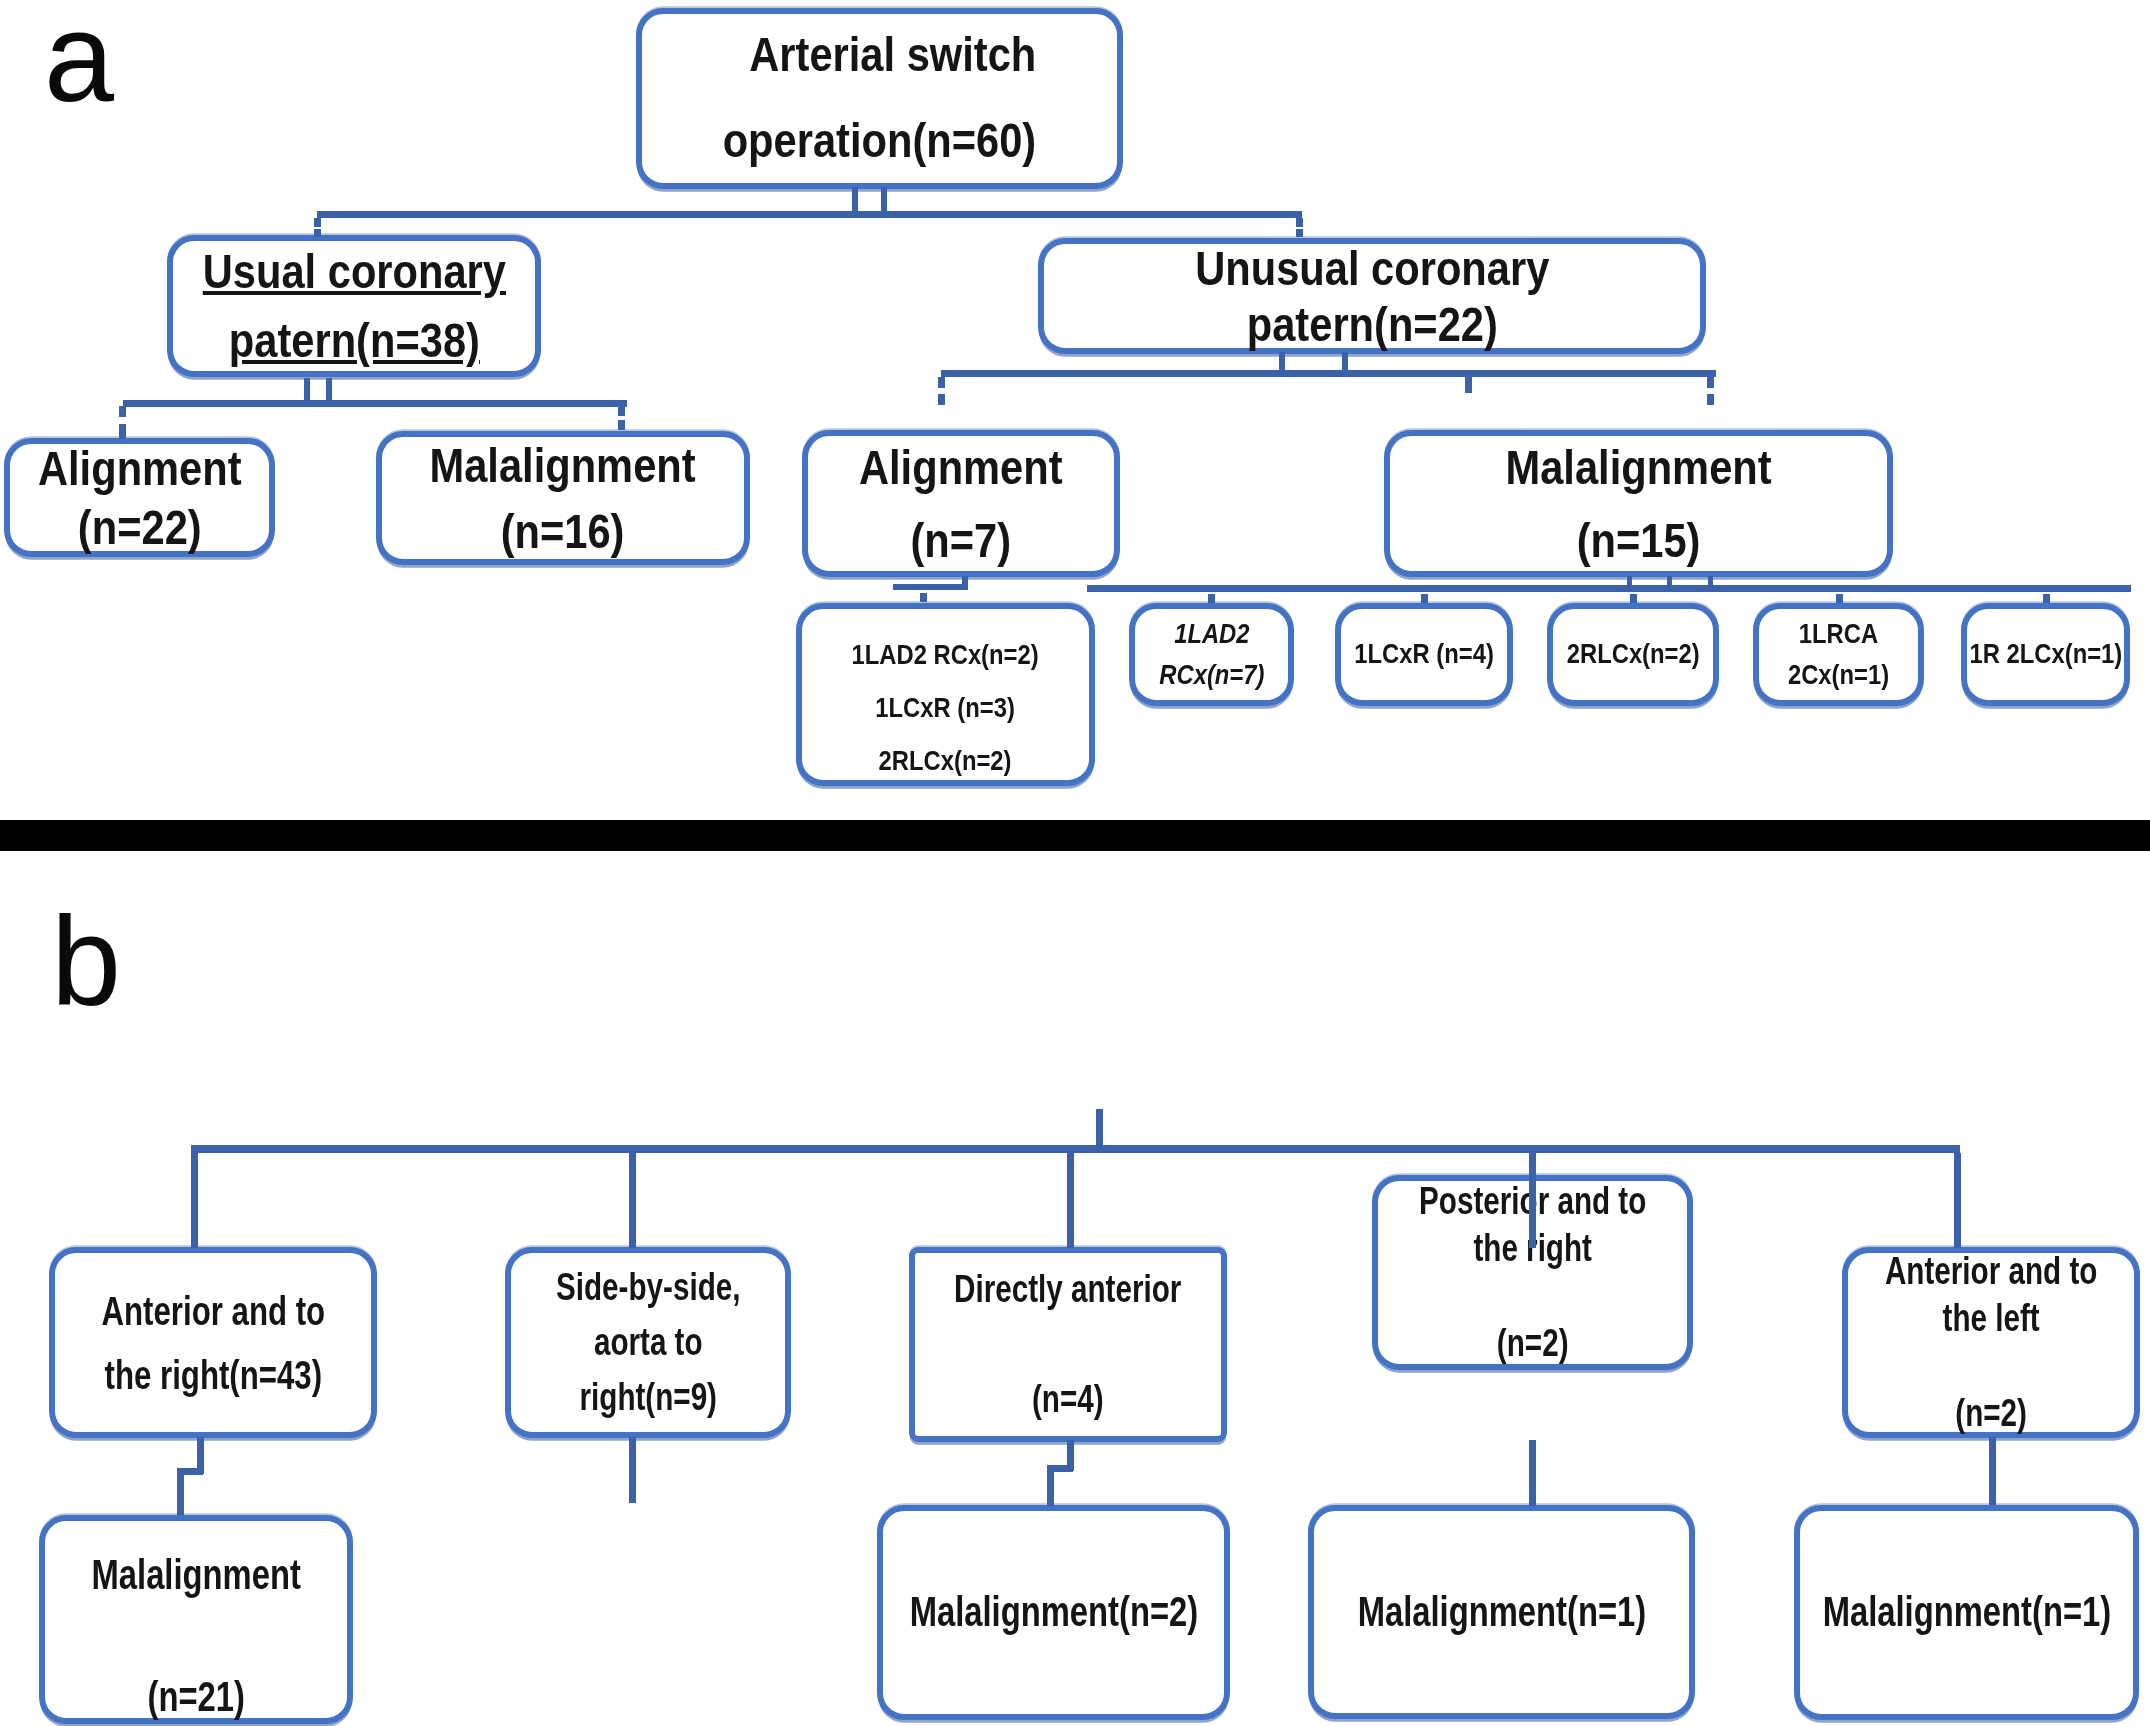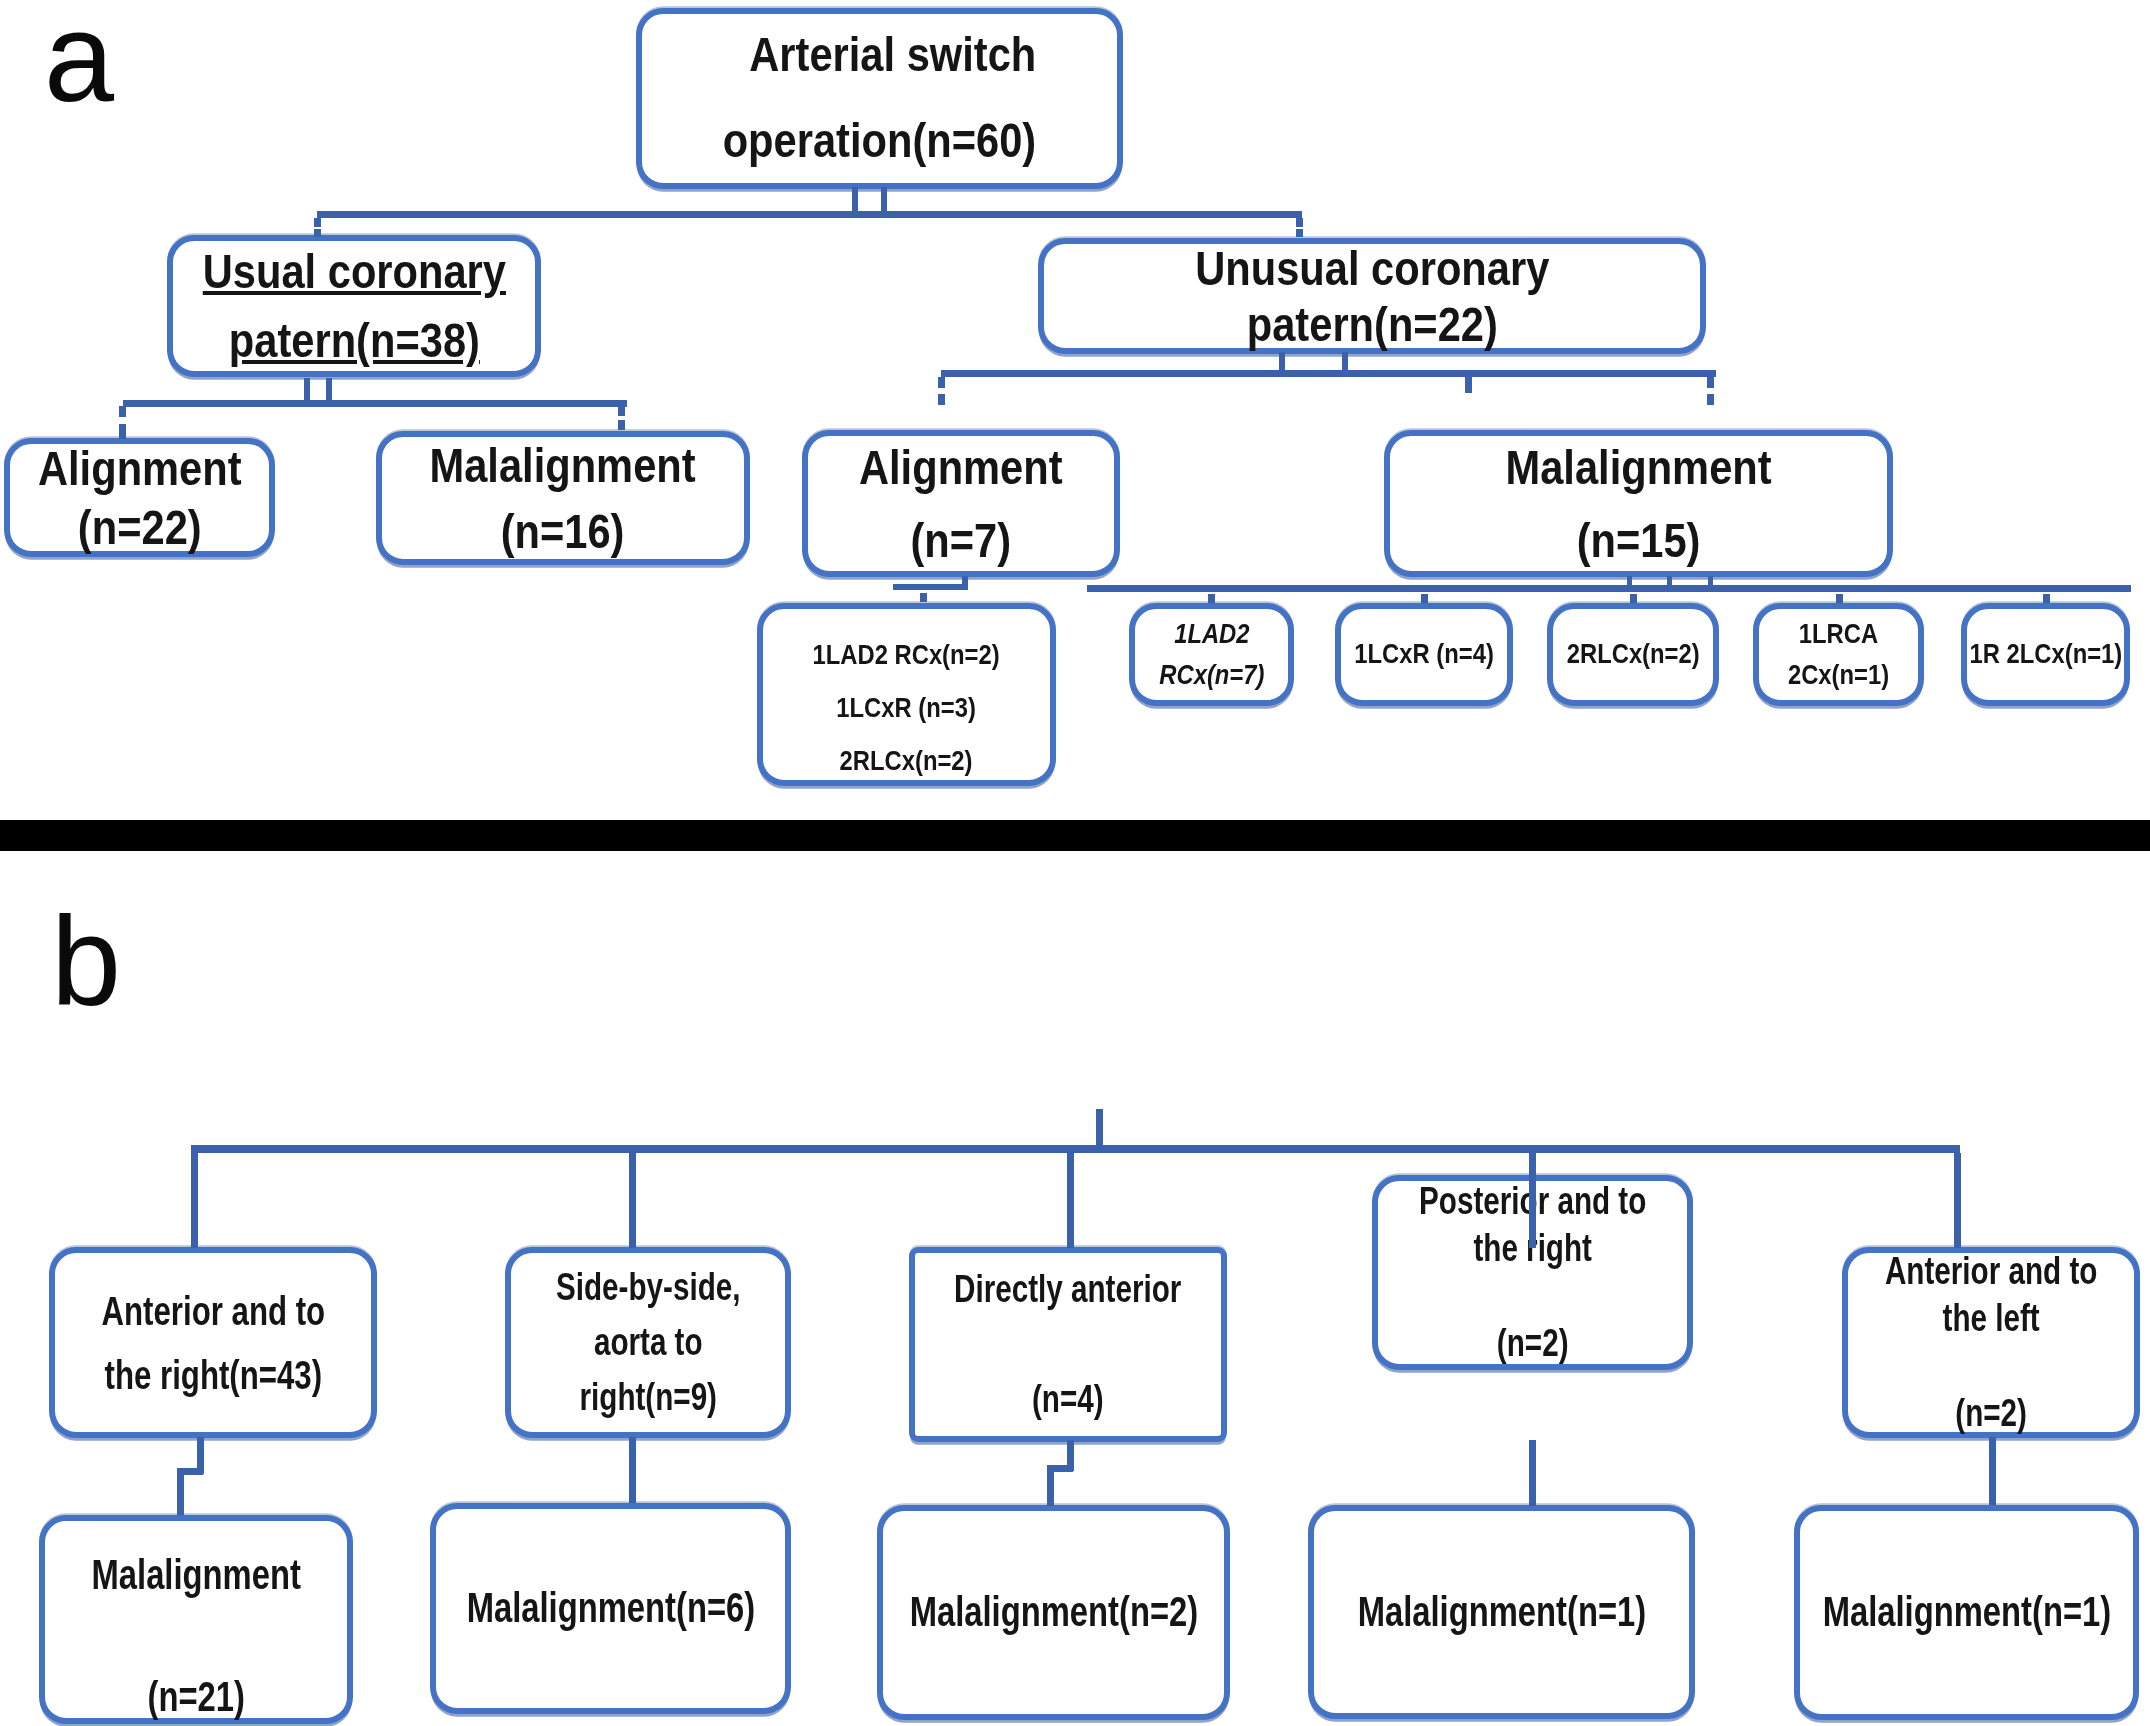--- a/index.html
+++ b/index.html
@@ -84,21 +84,21 @@
   <div class="node" style="left:802px;top:430px;width:318px;height:147px;">
     <span class="tx fz92 lh148">Alignment
 (n=7)</span>
   </div>
 
   <div class="node" style="left:1384px;top:430px;width:509px;height:147px;">
     <span class="tx fz92 lh148">Malalignment
 (n=15)</span>
   </div>
 
-  <div class="node vtop" style="left:757px;top:603px;width:299px;height:183px;padding-top:19px;">
+  <div class="node vtop" style="left:796px;top:603px;width:299px;height:183px;padding-top:19px;">
     <span class="tx fz52 lh190">1LAD2 RCx(n=2)
 1LCxR (n=3)
 2RLCx(n=2)</span>
   </div>
 
   <div class="node" style="left:1129px;top:603px;width:165px;height:103px;font-style:italic;">
     <span class="tx fz52 lh145">1LAD2
 RCx(n=7)</span>
   </div>
 
@@ -193,23 +193,20 @@
 
 (n=2)</span>
   </div>
 
   <div class="node vtop" style="left:39px;top:1515px;width:314px;height:209px;padding-top:24px;">
     <span class="tx txb fz78 lh145">Malalignment
 
 (n=21)</span>
   </div>
 
-  <div class="node" style="left:430px;top:1503px;width:361px;height:211px;">
-    <span class="tx txb fz78 lh145">Malalignment(n=6)</span>
-  </div>
 
   <div class="node" style="left:877px;top:1505px;width:353px;height:215px;">
     <span class="tx txb fz78 lh145">Malalignment(n=2)</span>
   </div>
 
   <div class="node" style="left:1308px;top:1505px;width:387px;height:214px;">
     <span class="tx txb fz78 lh145">Malalignment(n=1)</span>
   </div>
 
   <div class="node" style="left:1794px;top:1505px;width:345px;height:215px;">

